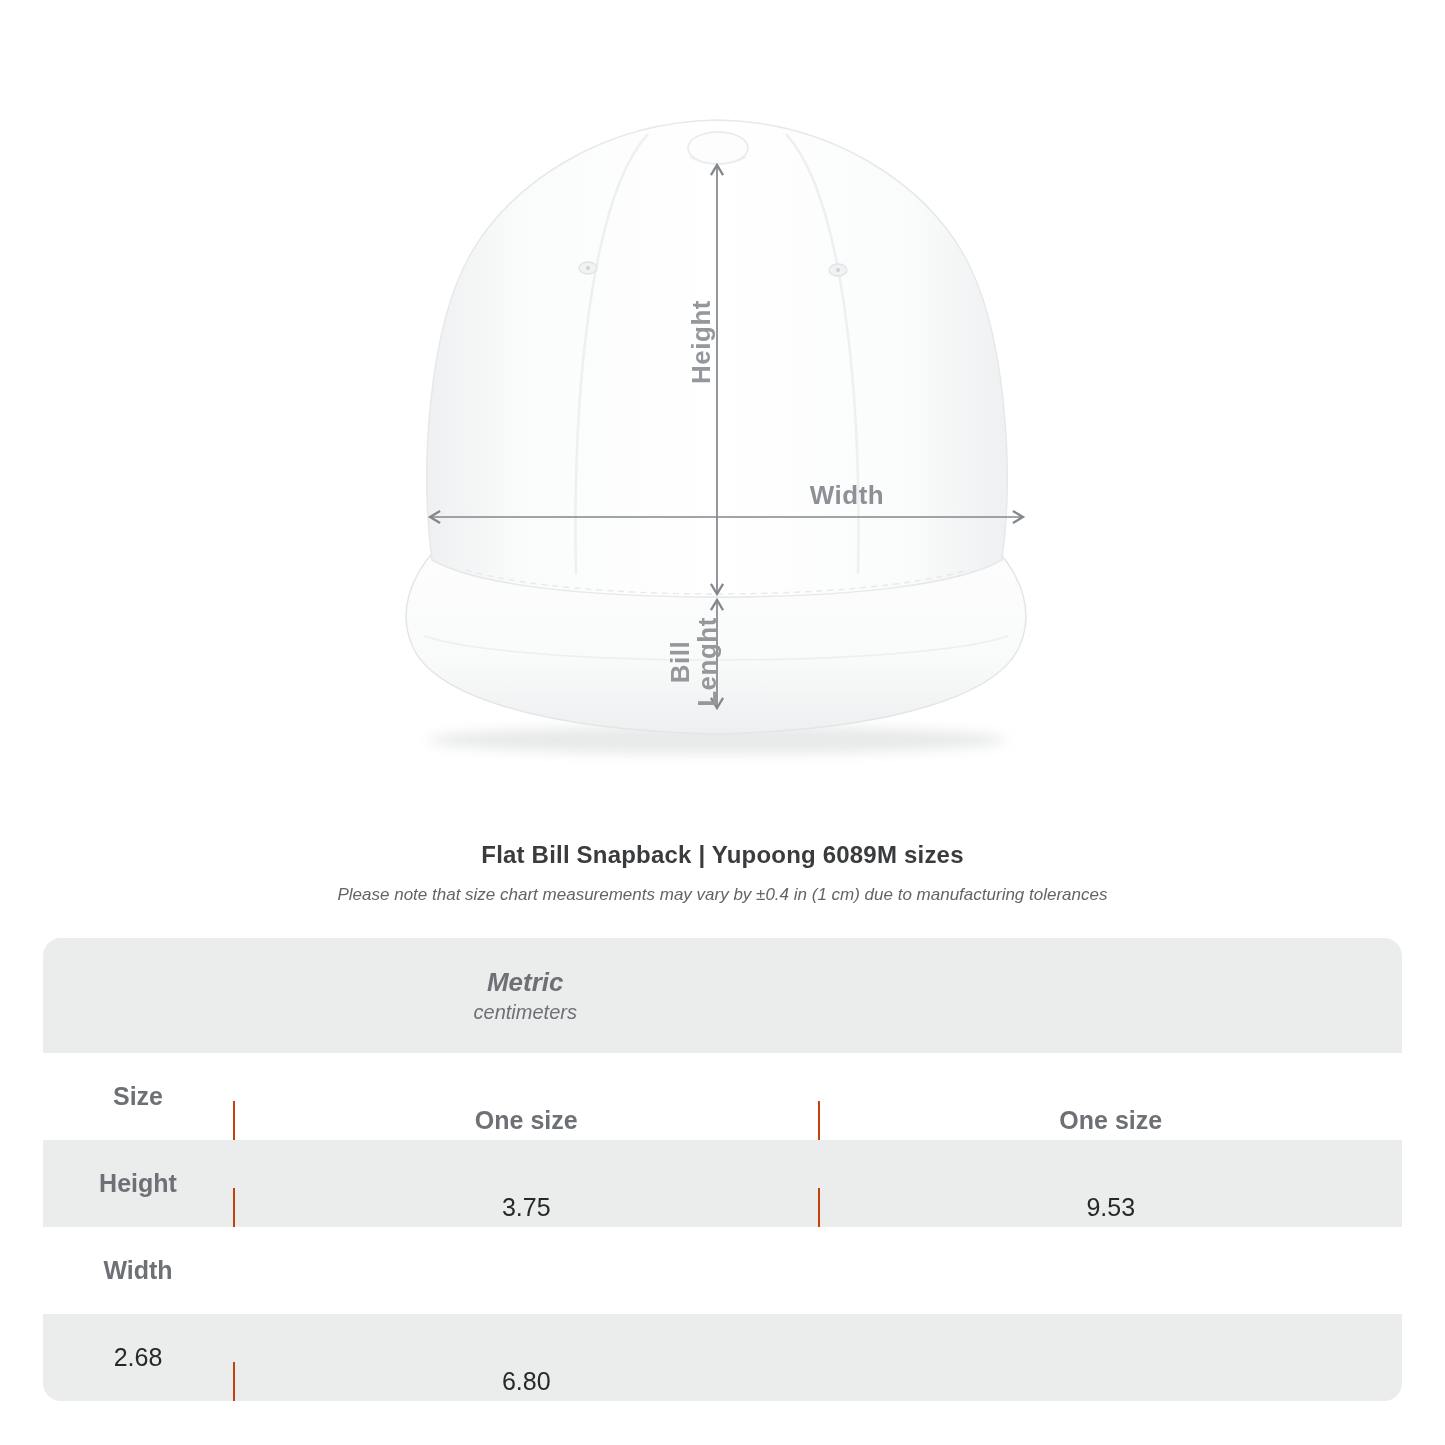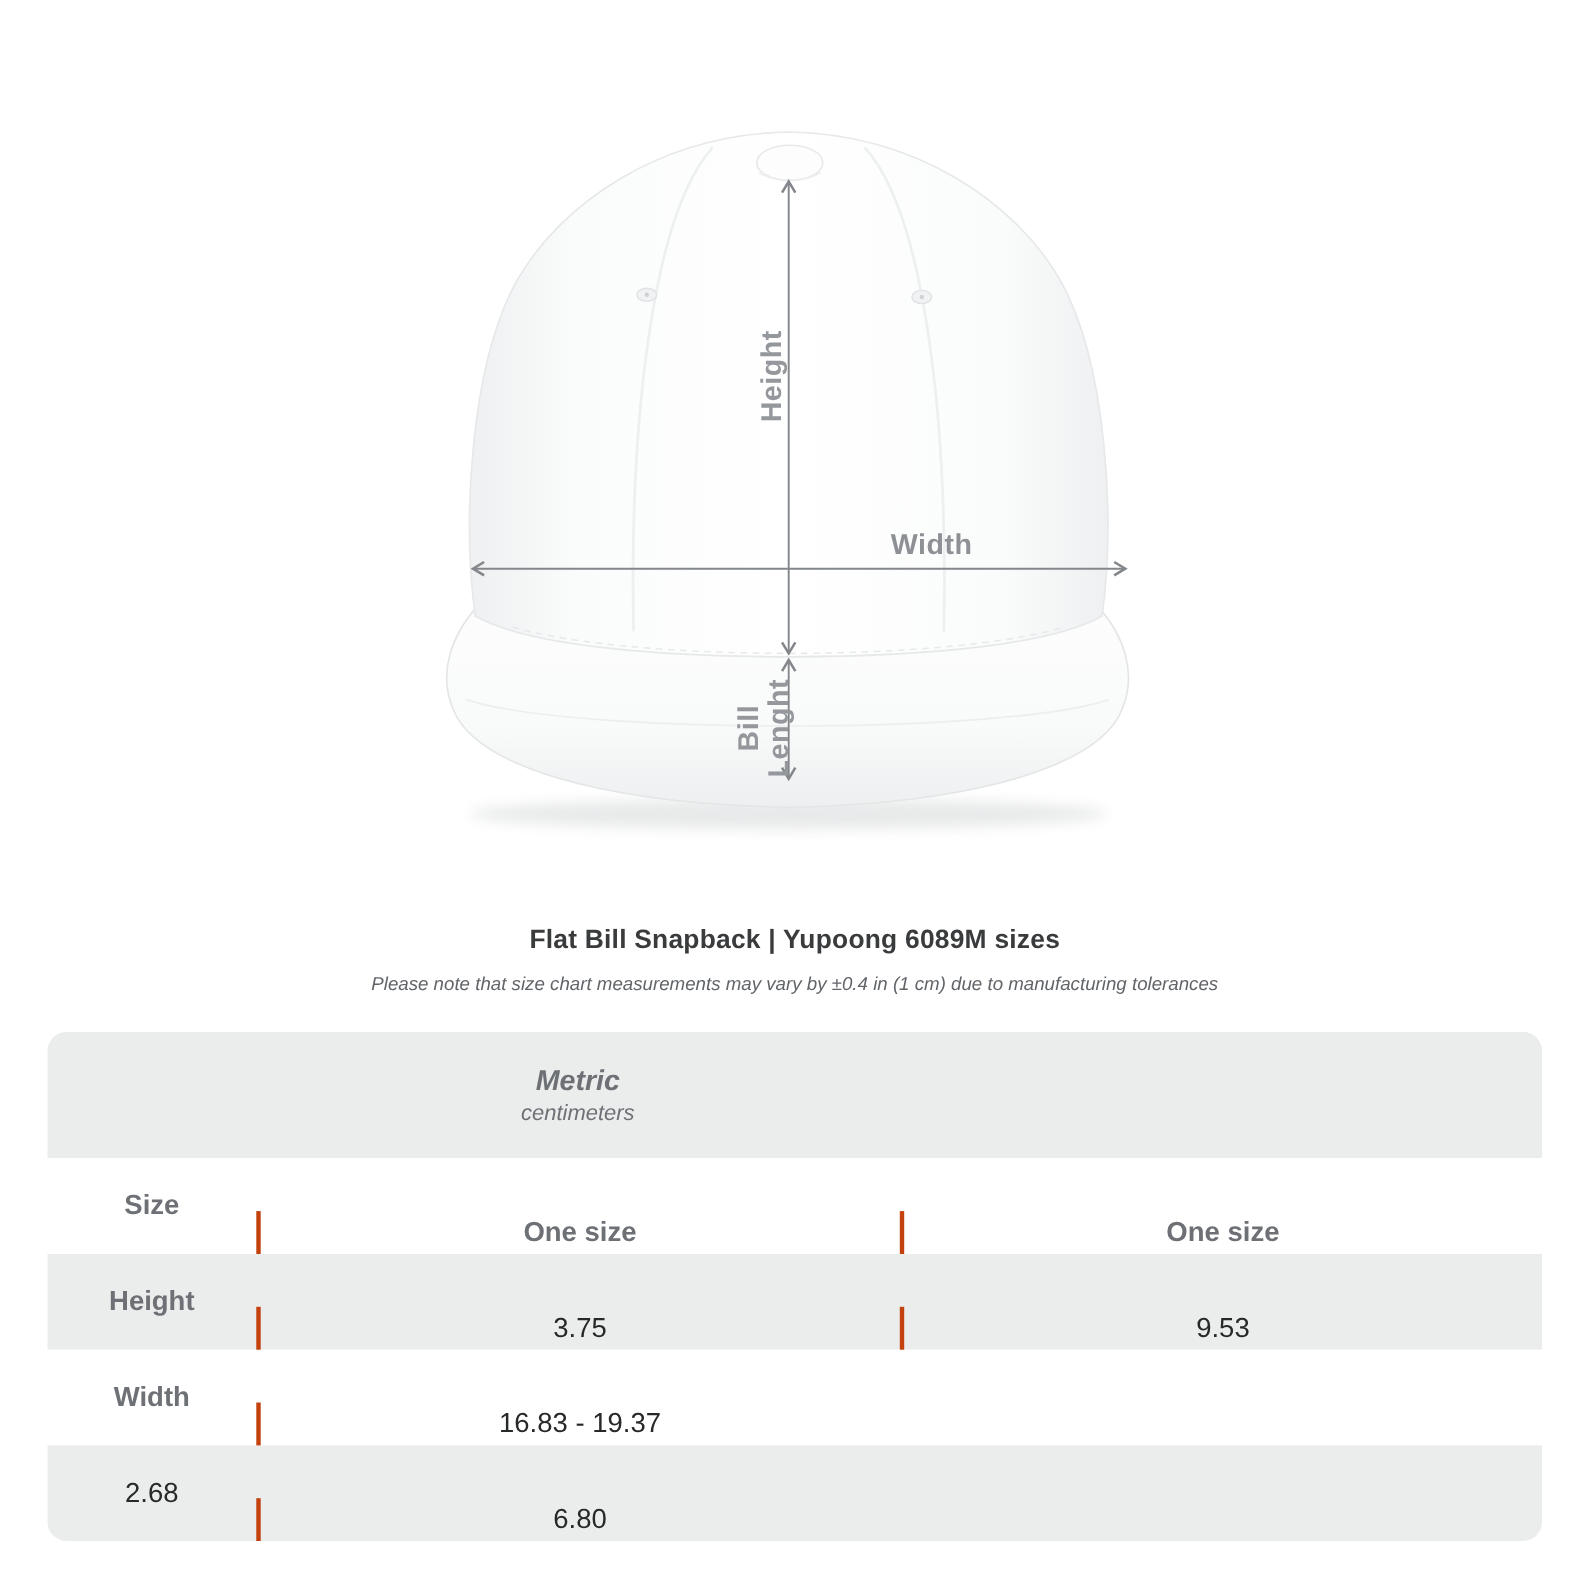--- a/index.html
+++ b/index.html
@@ -35,21 +35,21 @@
   .col-sub{font-size:20px;font-style:italic;}
   .trow{
     height:87px;display:grid;grid-template-columns:190px 1fr 1fr;background:#ffffff;
   }
   .trow.alt{background:#ebecec;}
   .cell{
     display:flex;align-items:center;justify-content:center;
     font-size:25px;color:#26282a;
   }
   .cell.rlabel{font-weight:bold;color:#6d7175;}
-  .trow .cell + .cell{border-left:4px solid #c2410c;margin-top:48px;}
+  .trow .cell + .cell{border-left:2px solid #c2410c;margin-top:48px;}
   .cell.muted-bold{font-weight:bold;color:#6d7175;}
 </style>
 </head>
 <body>
 
 <div class="hat-wrap">
   <svg viewBox="370 88 710 684" xmlns="http://www.w3.org/2000/svg">
     <defs>
       <linearGradient id="crownGrad" x1="0" y1="0" x2="1" y2="0">
         <stop offset="0" stop-color="#eef0f1"></stop>
@@ -138,20 +138,19 @@
   </div>
 
   <div class="trow alt">
     <div class="cell rlabel">Height</div>
     <div class="cell">3.75</div>
     <div class="cell">9.53</div>
   </div>
 
   <div class="trow">
     <div class="cell rlabel">Width</div>
-    <div class="cell">16.83 - 19.37</div>
   </div>
 
   <div class="trow alt">
     <div class="cell">2.68</div>
     <div class="cell">6.80</div>
   </div>
 </div>
 
 </body></html>

